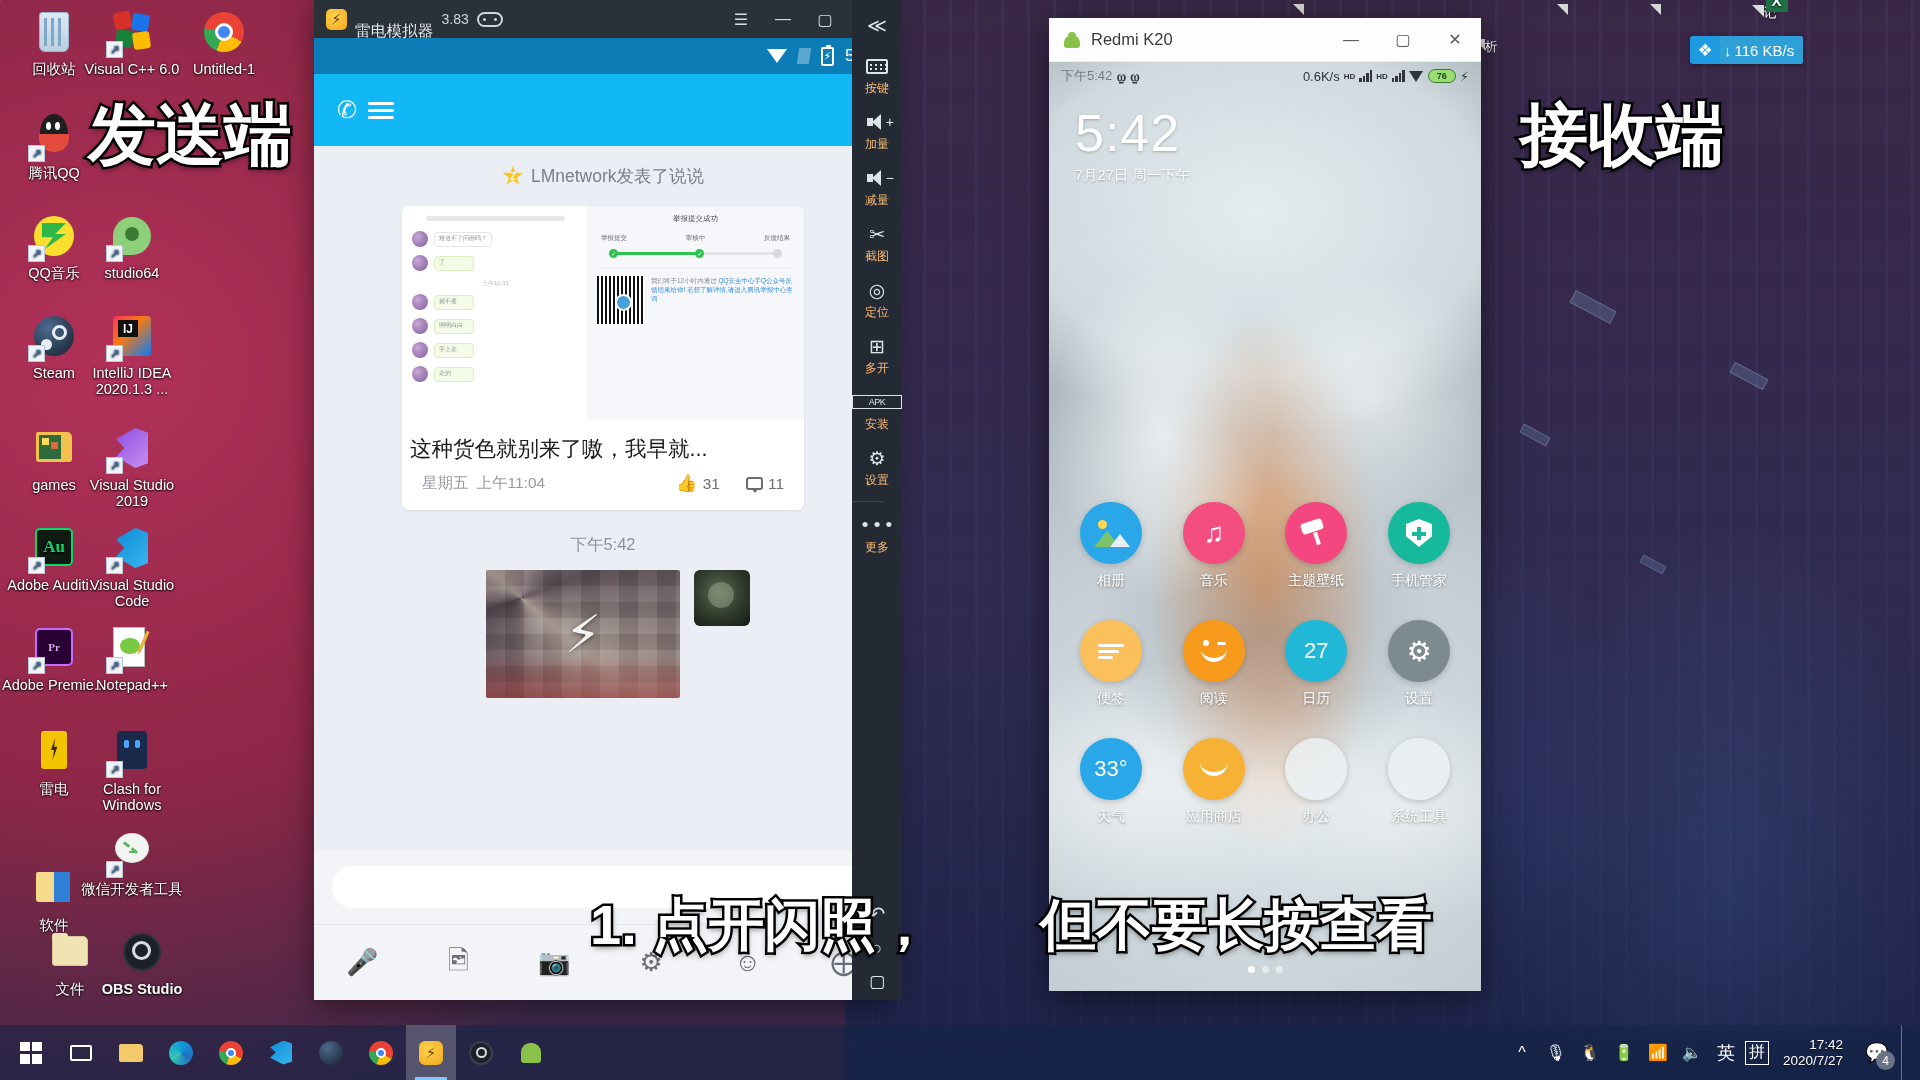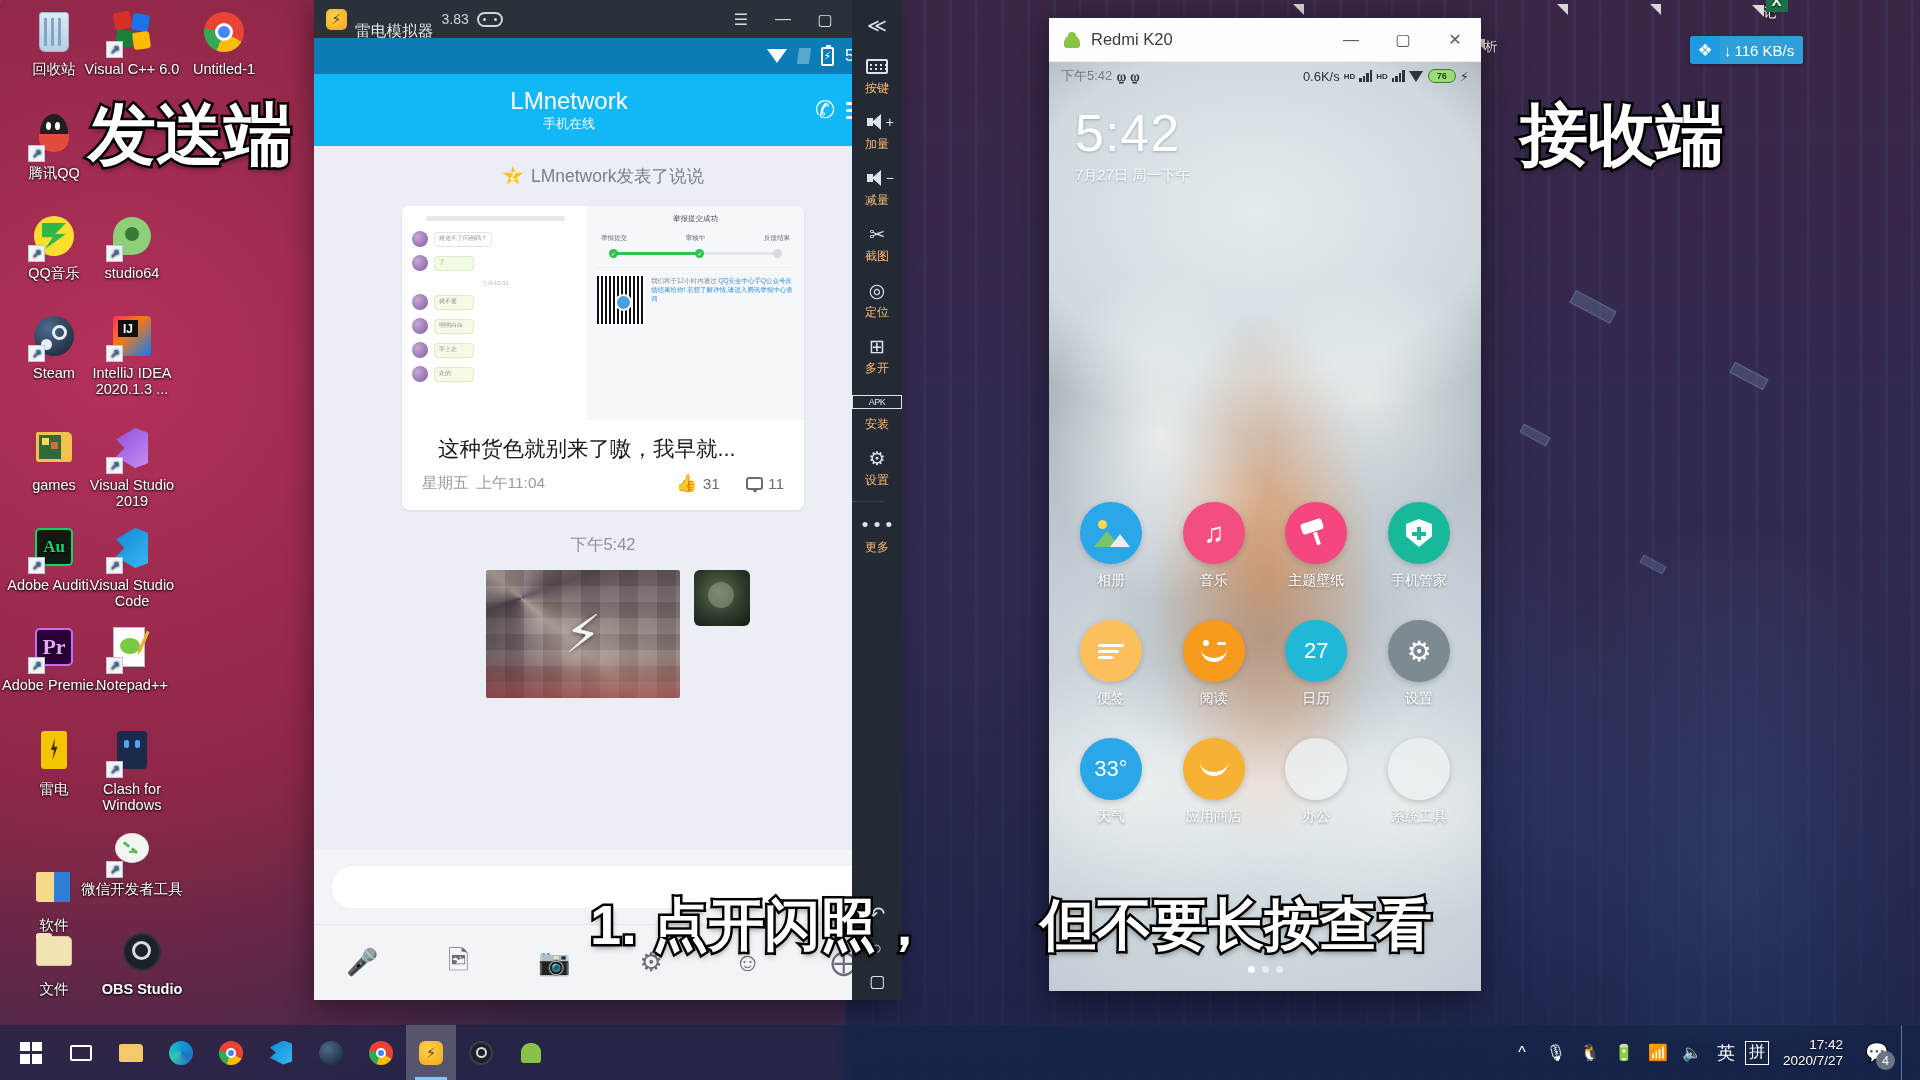--- a/index.html
+++ b/index.html
@@ -164,21 +164,21 @@
   .qrrow{display:flex;gap:6px;align-items:flex-start;border-top:1px solid #ebedf1;padding-top:8px;}
   .qr{width:48px;height:48px;flex:0 0 48px;
       background:
         repeating-linear-gradient(90deg,#111 0 2px,#fff 2px 4px),
         repeating-linear-gradient(0deg,#111 0 2px,transparent 2px 4px);
       background-color:#fff;position:relative;}
   .qr:after{content:"";position:absolute;left:18px;top:18px;width:13px;height:13px;border-radius:50%;
       background:#48a0dd;border:2px solid #fff;}
   .qrtxt{font-size:6.5px;line-height:9px;color:#8b8b93;}
   .qrtxt b{color:#2f8fd8;font-weight:normal;}
-  #feed-text{ padding:15px 36px 10px; font-size:21.5px; color:#1c1c1e; line-height:28px;}
+  #feed-text{ padding:15px 8px 10px; font-size:21.5px; color:#1c1c1e; line-height:28px;}
   #feed-meta{ padding:0 20px 16px; display:flex; align-items:center; color:#9a9aa2; font-size:15.5px;}
   #feed-meta .spacer{flex:1}
   .metaico{display:flex;align-items:center;gap:5px;margin-left:26px;color:#6b6b73;}
   .thumb-ico{font-size:17px;}
   .cmt-ico{width:17px;height:13px;border:2px solid #6b6b73;border-radius:3px;position:relative;}
   .cmt-ico:after{content:"";position:absolute;left:3px;bottom:-5px;border-left:4px solid transparent;
       border-right:4px solid transparent;border-top:5px solid #6b6b73;}
 
   #time-divider{text-align:center;color:#8e919c;font-size:16.5px;margin:24px 0 14px;}
   #flash-row{display:flex;align-items:flex-start;justify-content:center;gap:14px;padding-left:30px;}
@@ -506,21 +506,21 @@
         <span style="position:absolute;inset:0;">
           <span style="position:absolute;left:8px;top:4px;width:32px;height:40px;background:linear-gradient(135deg,#0f8cd6,#38b6f0);clip-path:polygon(0 28%,60% 0,100% 12%,100% 88%,60% 100%,0 72%,26% 50%);"></span>
         </span>
         <span class="shortcut-arrow"></span>
       </span>
       <span class="lbl">Visual Studio Code</span>
     </div>
     <div class="dicon" style="left: 0px; top: 624px;">
       <span class="glyph">
         <span style="position:absolute;inset:0;">
-          <span style="position:absolute;left:5px;top:4px;width:38px;height:38px;background:#2a0036;border:2px solid #c66bff;border-radius:5px;display:flex;align-items:center;justify-content:center;color:#e6a8ff;font-size:22px;font-weight:bold;font-family:'Liberation Serif',serif;">Pr</span>
+          <span style="position:absolute;left:5px;top:4px;width:38px;height:38px;background:#2a0036;border:2px solid #c66bff;border-radius:5px;display:flex;align-items:center;justify-content:center;color:#e6a8ff;font-size:11px;font-weight:bold;font-family:'Liberation Serif',serif;">Pr</span>
         </span>
         <span class="shortcut-arrow"></span>
       </span>
       <span class="lbl">Adobe Premie...</span>
     </div>
     <div class="dicon" style="left: 78px; top: 624px;">
       <span class="glyph">
         <span style="position:absolute;inset:0;">
           <span style="position:absolute;left:5px;top:3px;width:32px;height:40px;background:#fff;border:1px solid #bbb;"></span>
           <span style="position:absolute;left:12px;top:14px;width:20px;height:16px;border-radius:50%;background:#7ac943;"></span>
@@ -562,21 +562,21 @@
       <span class="glyph">
         <span style="position:absolute;inset:0;">
           <span style="position:absolute;left:7px;top:5px;width:34px;height:30px;border-radius:50%;background:#f3f5f2;border:1px solid #d6dbd4;"></span>
           <span style="position:absolute;left:15px;top:15px;width:7px;height:3px;background:#5cb85c;transform:rotate(38deg);box-shadow:10px 0 0 #5cb85c;"></span>
           <span style="position:absolute;left:21px;top:23px;width:7px;height:2px;background:#5cb85c;"></span>
         </span>
         <span class="shortcut-arrow"></span>
       </span>
       <span class="lbl">微信开发者工具</span>
     </div>
-    <div class="dicon" style="left: 0px; top: 928px; font-family: Liberation Serif, serif;">
+    <div class="dicon" style="left: 16px; top: 928px; font-family: Liberation Serif, serif;">
       <span class="glyph">
         <span style="position:absolute;inset:0;">
           <span style="position:absolute;left:6px;top:8px;width:36px;height:30px;background:#f2e3b5;border-radius:2px 5px 3px 3px;border:1px solid #d6c79a;"></span>
           <span style="position:absolute;left:6px;top:5px;width:16px;height:6px;background:#f2e3b5;border-radius:3px 3px 0 0;"></span>
         </span>
       </span>
       <span class="lbl">文件</span>
     </div>
     <div class="dicon" style="left: 88px; top: 928px; font-weight: bold;">
       <span class="glyph">
@@ -627,24 +627,20 @@
   <div id="android-status">
     <span class="wifi-ico"></span>
     <span class="sim-ico"></span>
     <span class="bat-ico">
         <span>⚡</span>
       </span>
     <span>5:42</span>
   </div>
 
   <div id="qq-header">
-    <div class="center">
-      <div id="qq-name">LMnetwork</div>
-      <div id="qq-sub">手机在线</div>
-    </div>
     <span class="hdr-ico phone-ico">✆</span>
     <span class="hdr-ico">
       <span class="burger">
           <i></i>
           <i></i>
           <i></i>
         </span>
     </span>
   </div>
 

